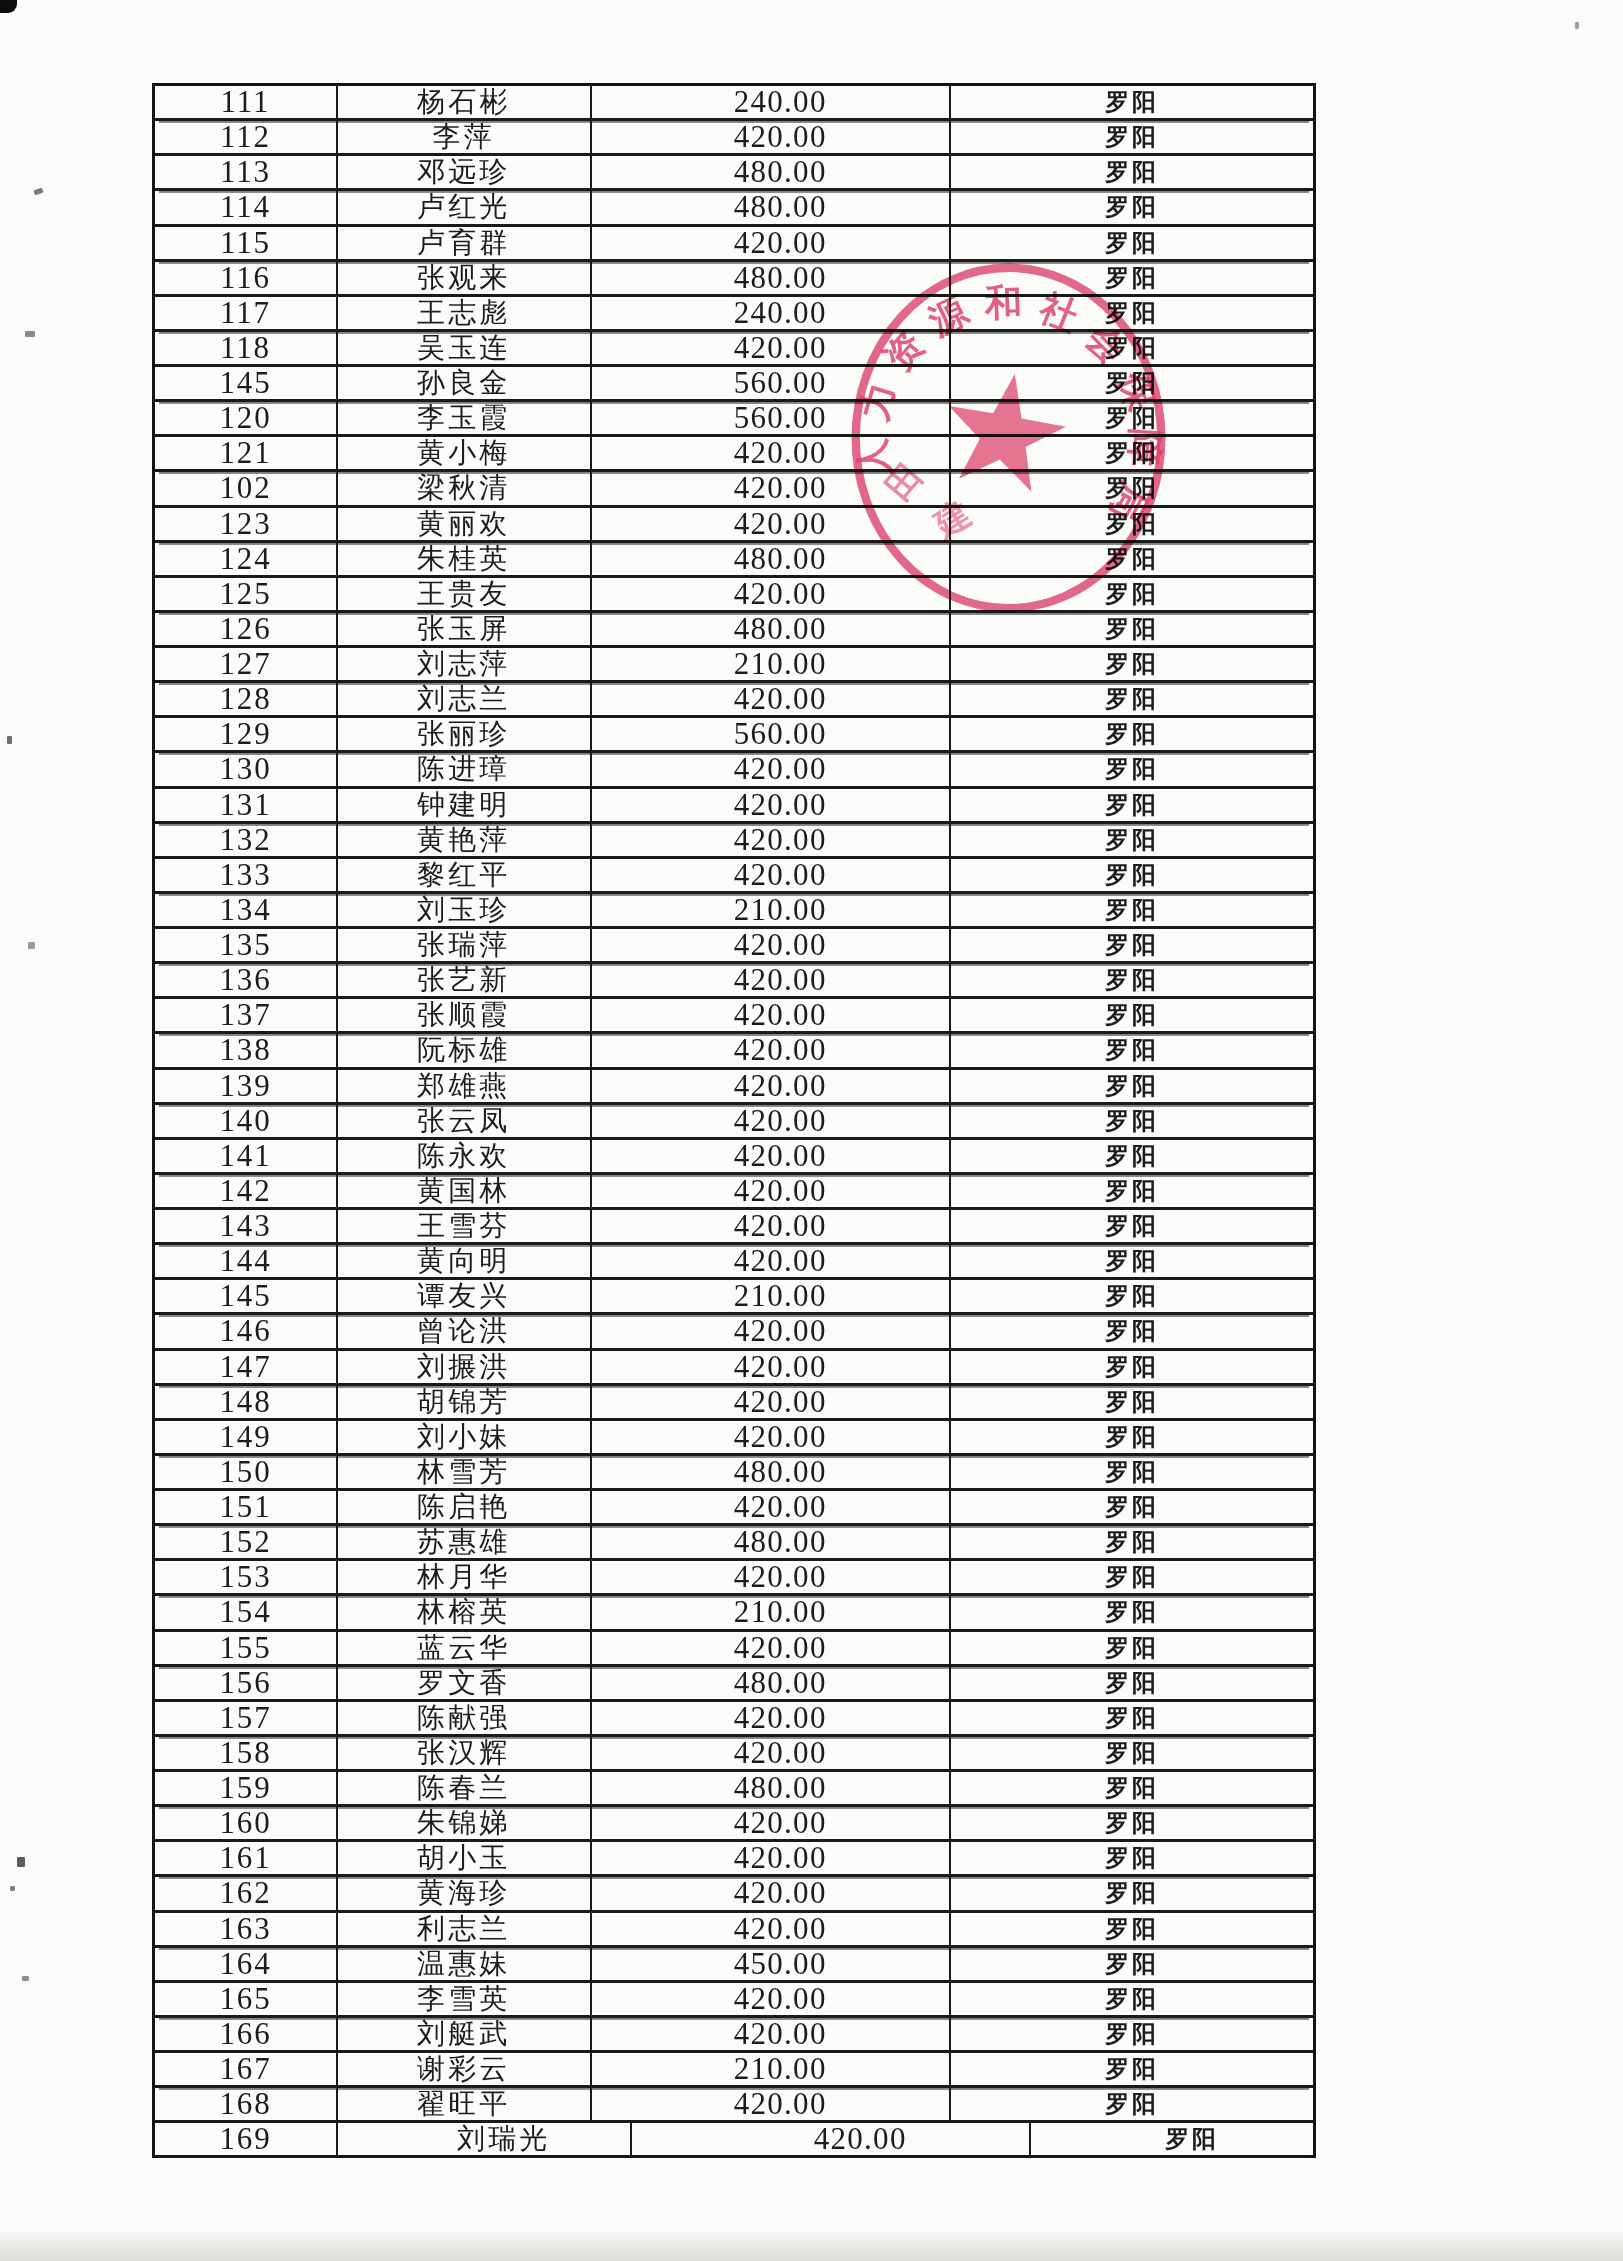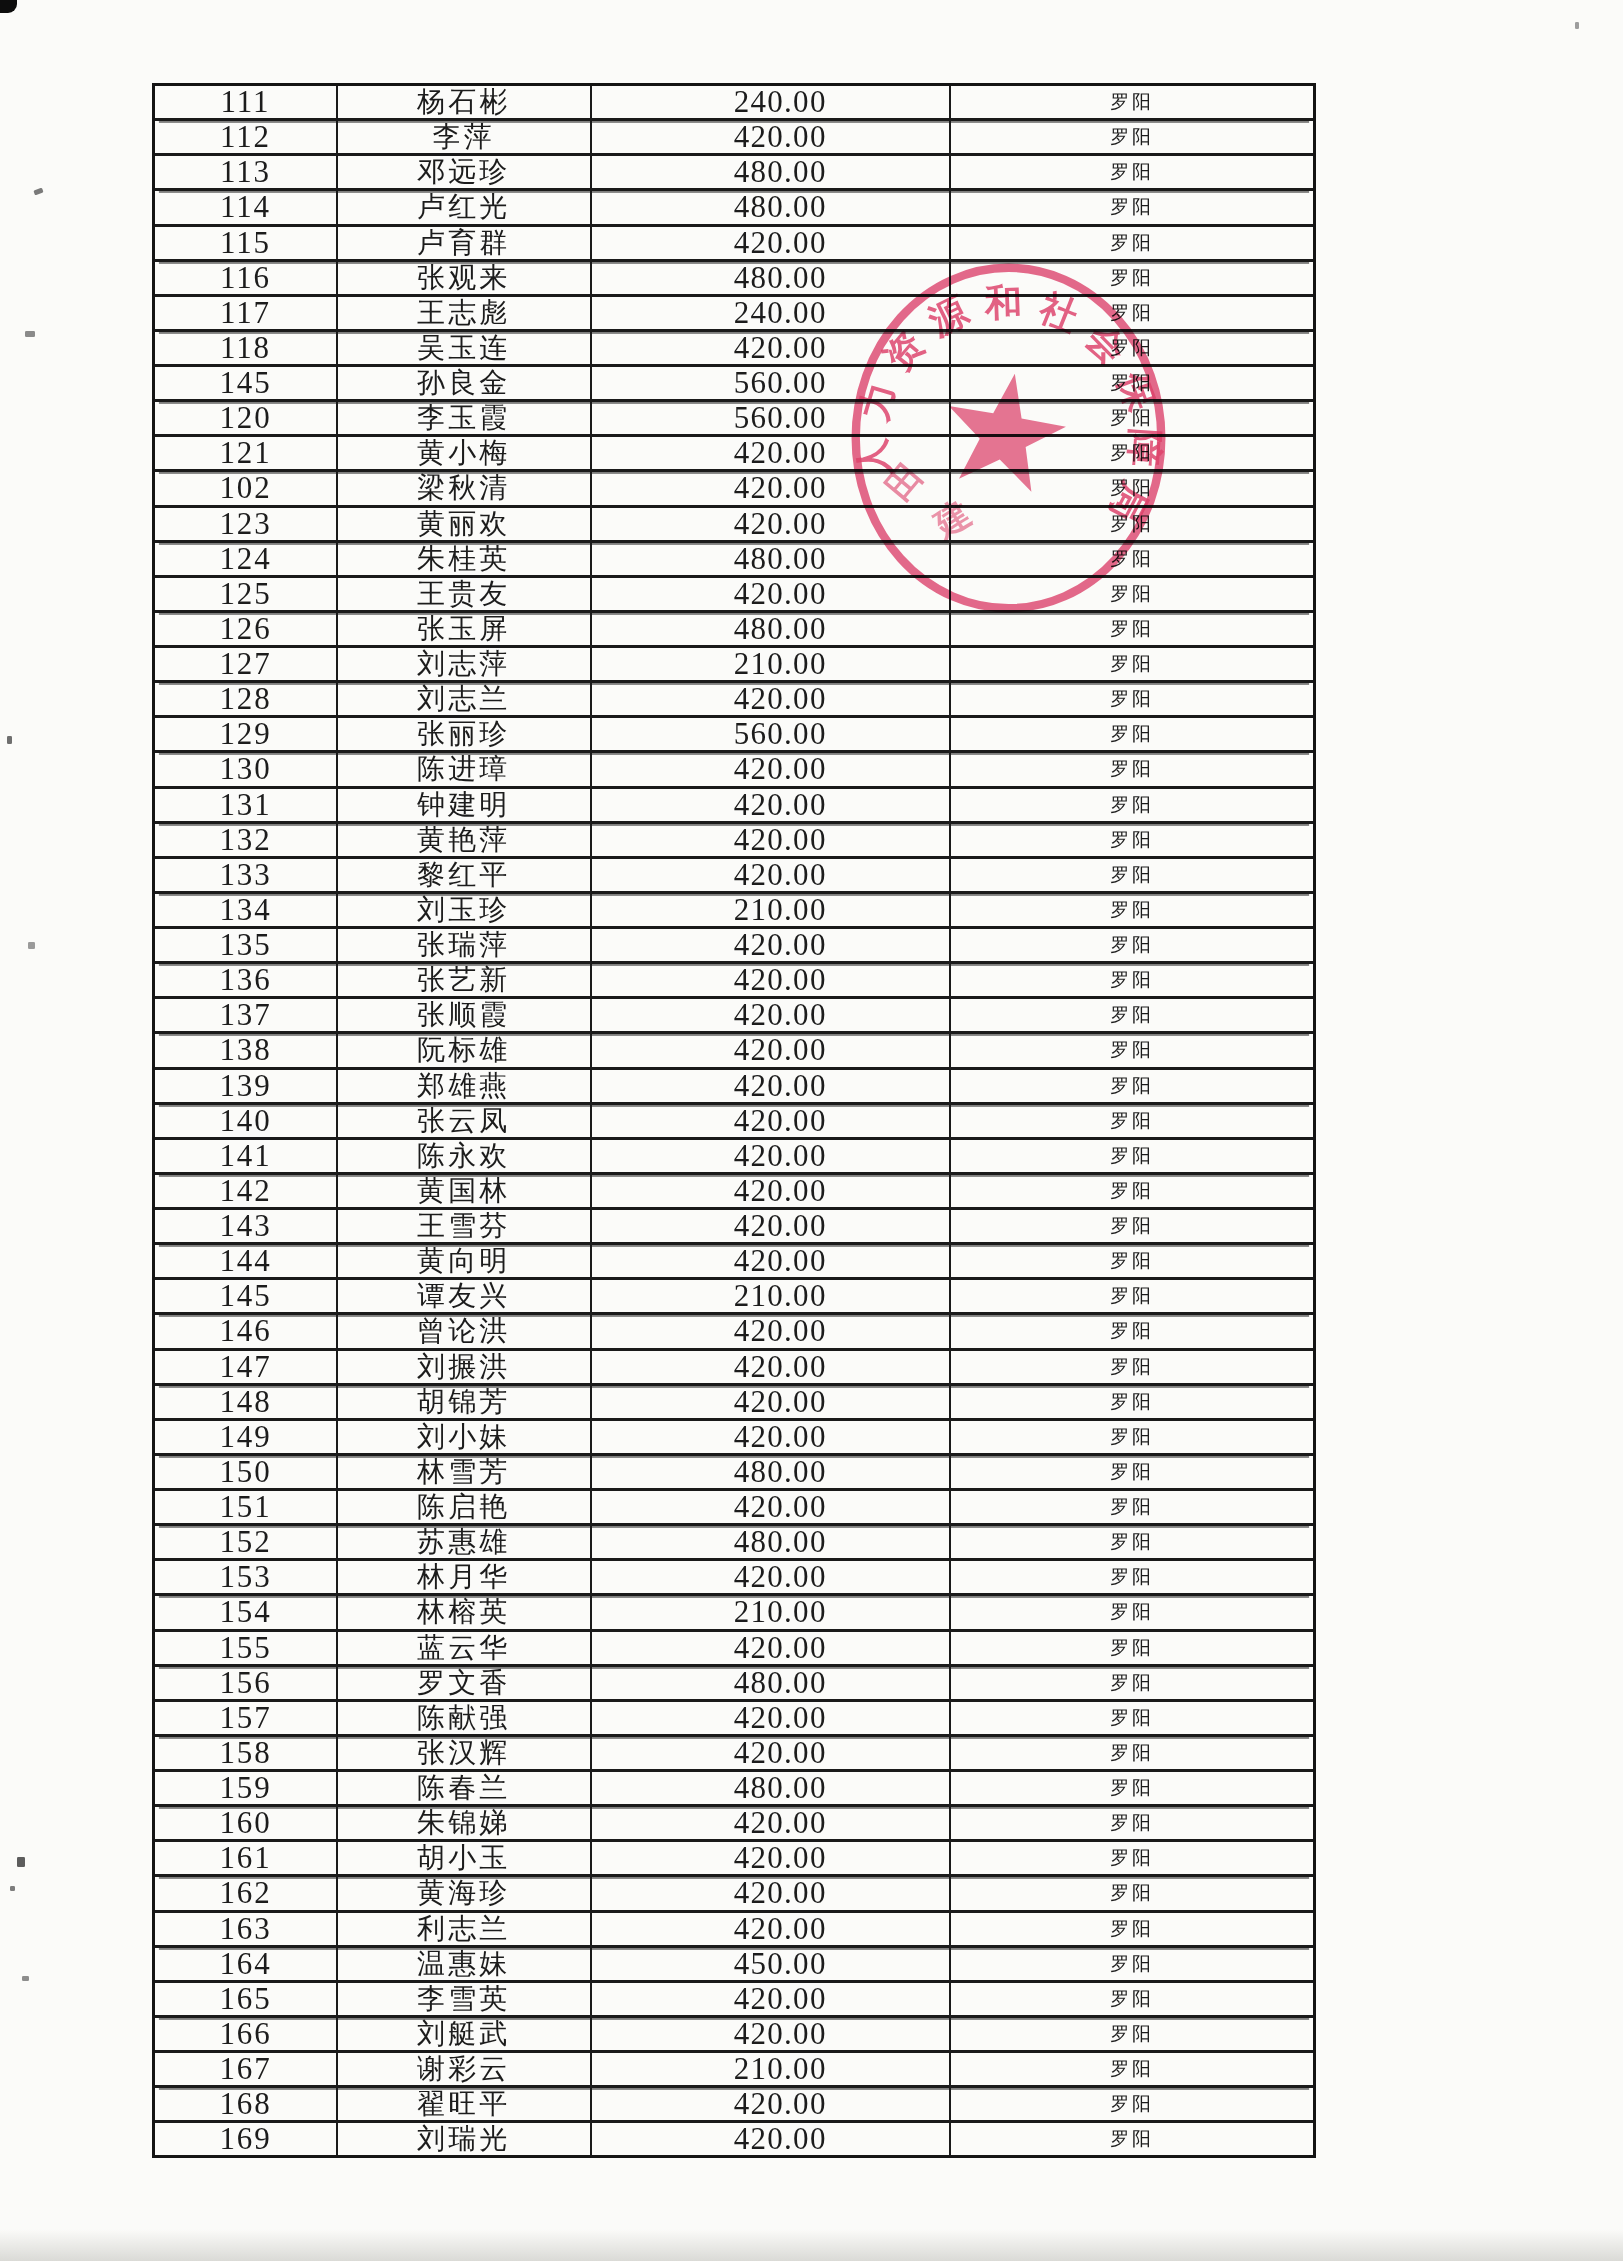--- a/index.html
+++ b/index.html
@@ -8,31 +8,31 @@
     background:#fbfbf9;
     font-family:"Liberation Serif","DejaVu Serif",serif;
   }
   
   .sheet-table{
     position:absolute;left:152px;top:83px;width:1164px;height:2075px;
     border:3.9px solid #141414;box-sizing:border-box;
     display:flex;flex-direction:column;
   }
   .row{flex:1;display:flex;border-bottom:3.2px solid #1a1a1a;min-height:0;}
-  .row:last-child{border-bottom:none;}
+  .row:last-child{border-bottom:none;gap:40px;}
   
   .row:nth-child(odd){box-shadow:0 5.8px 0 -3.9px rgba(25,25,25,.55);}
   .cell{
     display:flex;align-items:center;justify-content:center;
     color:#1c1c1c;box-sizing:border-box;overflow:hidden;white-space:nowrap;
   }
   .cell.no   {width:15.8%;border-right:2.6px solid #1a1a1a;font-size:31px;letter-spacing:1.9px;}
   .cell.name {width:21.9%;border-right:2.6px solid #1a1a1a;font-size:28px;letter-spacing:3.2px;}
   .cell.amount{width:29.3%;border-right:2.6px solid #1a1a1a;font-size:31px;letter-spacing:1.3px;margin-left:20px;}
-  .cell.loc  {flex:1;font-size:19px;letter-spacing:2.6px;}
+  .cell.loc  {flex:1;font-size:24px;letter-spacing:2.6px;font-weight:bold;}
   
   .stamp{
     position:absolute;left:828px;top:243px;width:361px;height:390px;
     mix-blend-mode:multiply;opacity:.92;pointer-events:none;
   }
   .stamp text{font-family:"Liberation Serif","DejaVu Serif",serif;}
   
   .corner-mark{
     position:absolute;left:0;top:0;width:17px;height:13px;background:#0d0d0d;
     border-bottom-right-radius:9px;

